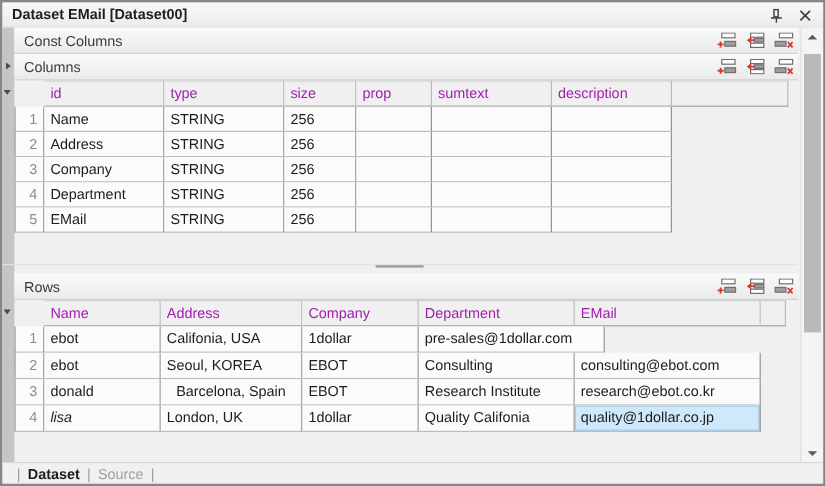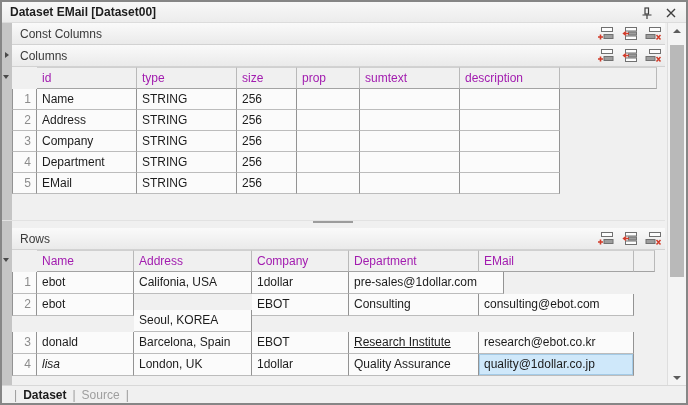--- a/index.html
+++ b/index.html
@@ -240,39 +240,39 @@
       <div class="tr tbody">
         <div class="td c-no" style="width: 25px; height: 22px; line-height: 21px;">1</div>
         <div class="td" style="width: 97px; height: 22px; line-height: 21px;">ebot</div>
         <div class="td" style="width: 118px; height: 22px; line-height: 21px;">Califonia, USA</div>
         <div class="td" style="width: 97px; height: 22px; line-height: 21px;">1dollar</div>
         <div class="td" style="width: 155px; height: 22px; line-height: 21px;">pre-sales@1dollar.com</div>
       </div>
       <div class="tr tbody">
         <div class="td c-no" style="width: 25px; height: 22px; line-height: 21px;">2</div>
         <div class="td" style="width: 97px; height: 22px; line-height: 21px;">ebot</div>
-        <div class="td" style="width: 118px; height: 22px; line-height: 21px; margin-top: 16px;">Seoul, KOREA</div>
+        <div class="td" style="width: 118px; height: 22px; line-height: 21px;">Seoul, KOREA</div>
         <div class="td" style="width: 97px; height: 22px; line-height: 21px;">EBOT</div>
         <div class="td" style="width: 130px; height: 22px; line-height: 21px;">Consulting</div>
         <div class="td" style="width: 155px; height: 22px; line-height: 21px;">consulting@ebot.com</div>
       </div>
       <div class="tr tbody">
         <div class="td c-no" style="width: 25px; height: 22px; line-height: 21px;">3</div>
         <div class="td" style="width: 97px; height: 22px; line-height: 21px;">donald</div>
-        <div class="td" style="width: 118px; height: 22px; line-height: 21px;">Barcelona, Spain</div>
+        <div class="td" style="width: 118px; height: 22px; line-height: 21px; text-align: center;">Barcelona, Spain</div>
         <div class="td" style="width: 97px; height: 22px; line-height: 21px;">EBOT</div>
-        <div class="td" style="width: 130px; height: 22px; line-height: 21px; text-decoration: underline;">Research Institute</div>
+        <div class="td" style="width: 130px; height: 22px; line-height: 21px;">Research Institute</div>
         <div class="td" style="width: 155px; height: 22px; line-height: 21px;">research@ebot.co.kr</div>
       </div>
       <div class="tr tbody">
         <div class="td c-no" style="width: 25px; height: 22px; line-height: 21px;">4</div>
         <div class="td" style="width: 97px; height: 22px; line-height: 21px; font-style: italic;">lisa</div>
         <div class="td" style="width: 118px; height: 22px; line-height: 21px;">London, UK</div>
         <div class="td" style="width: 97px; height: 22px; line-height: 21px;">1dollar</div>
-        <div class="td" style="width: 130px; height: 22px; line-height: 21px;">Quality Assurance</div>
+        <div class="td" style="width: 130px; height: 22px; line-height: 21px;">Quality Califonia</div>
         <div class="td selected" style="width: 155px; height: 22px; line-height: 21px;">quality@1dollar.co.jp</div>
       </div>
     </div>
 
   <div class="split-line"></div>
   <div class="split-grip"></div>
 
   <div class="vscroll">
     <span class="vs-btn vs-up">
         <span class="tri-up"></span>

